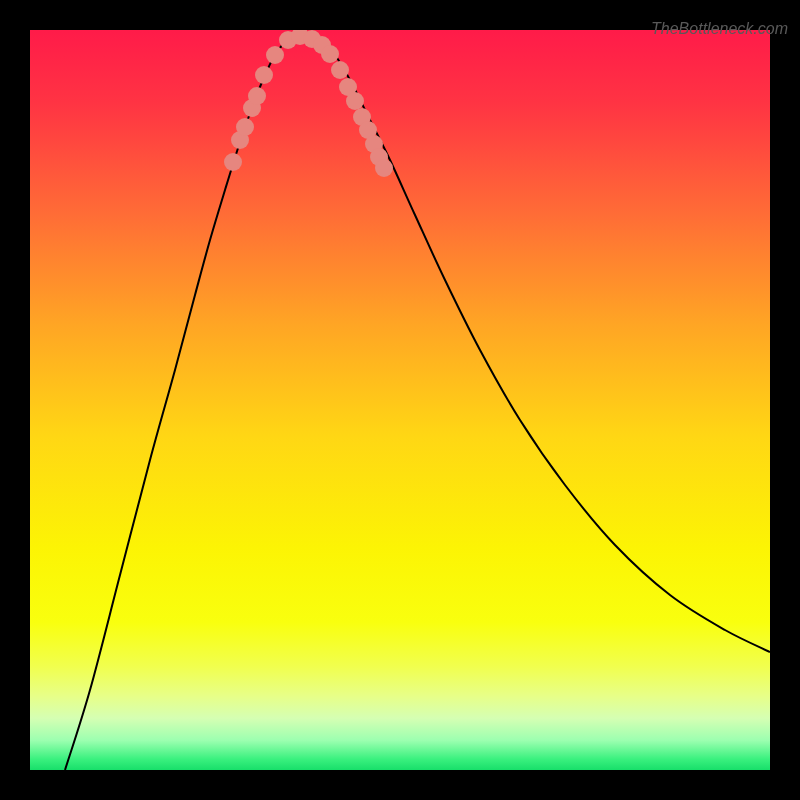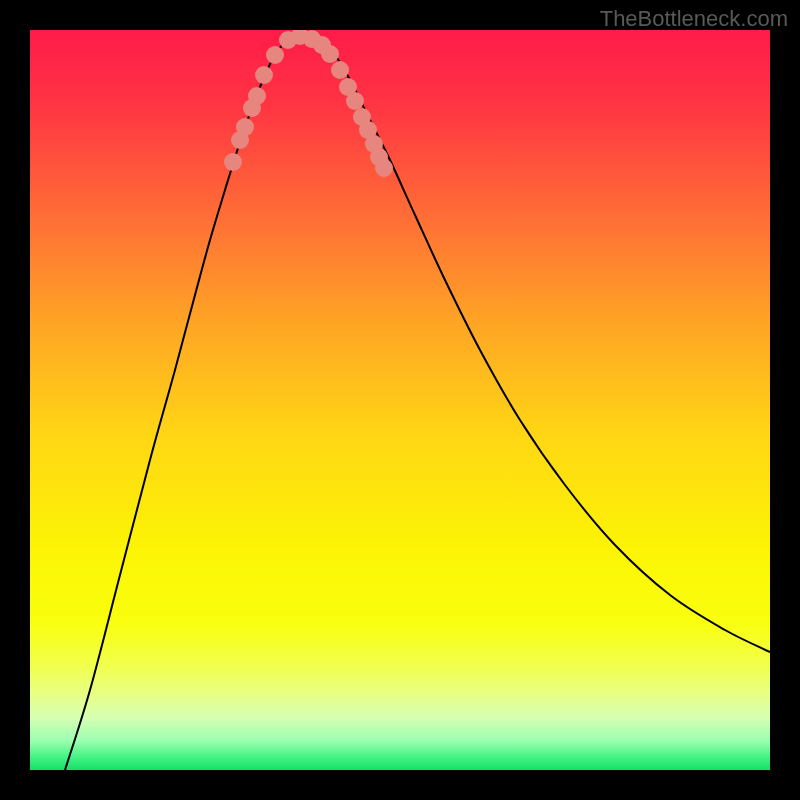--- a/index.html
+++ b/index.html
@@ -5,25 +5,26 @@
   * { margin: 0; padding: 0; box-sizing: border-box; }
   body {
     width: 800px;
     height: 800px;
     background: #000;
     position: relative;
     font-family: Arial, sans-serif;
   }
   .watermark {
     position: absolute;
-    top: 6px;
+    top: 20px;
     right: 12px;
     color: #595959;
-    font-size: 22px;
+    font-size: 16px;
     z-index: 10;
+    font-style: italic;
   }
   .plot-area {
     position: absolute;
     left: 30px;
     top: 30px;
     width: 740px;
     height: 740px;
     overflow: hidden;
   }
   .gradient {

